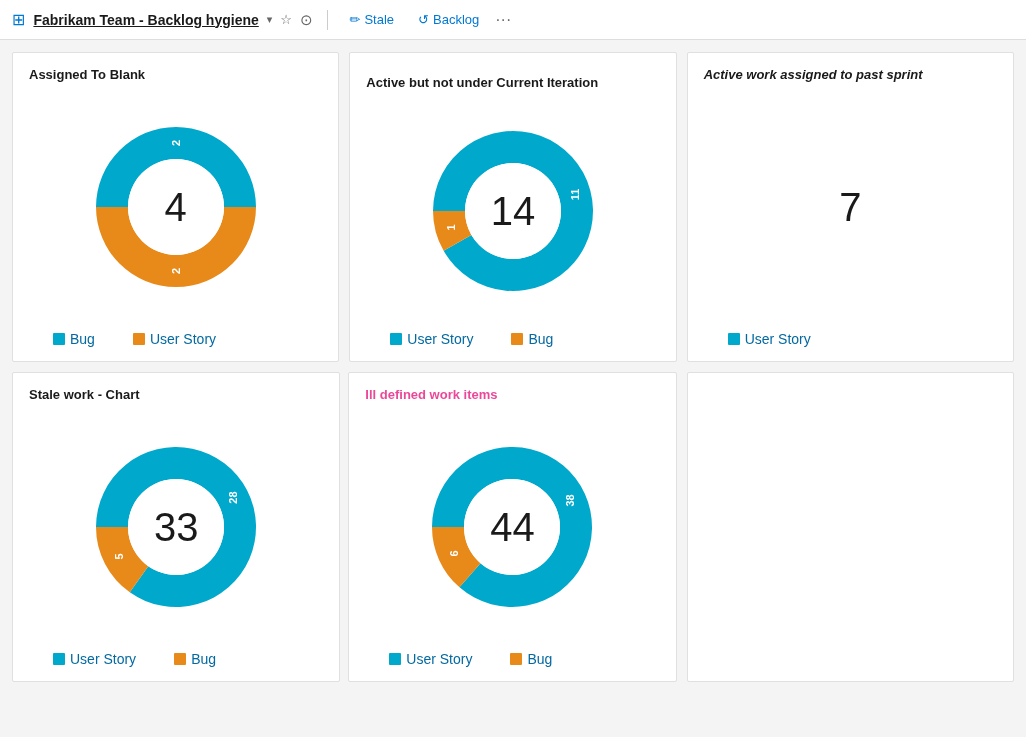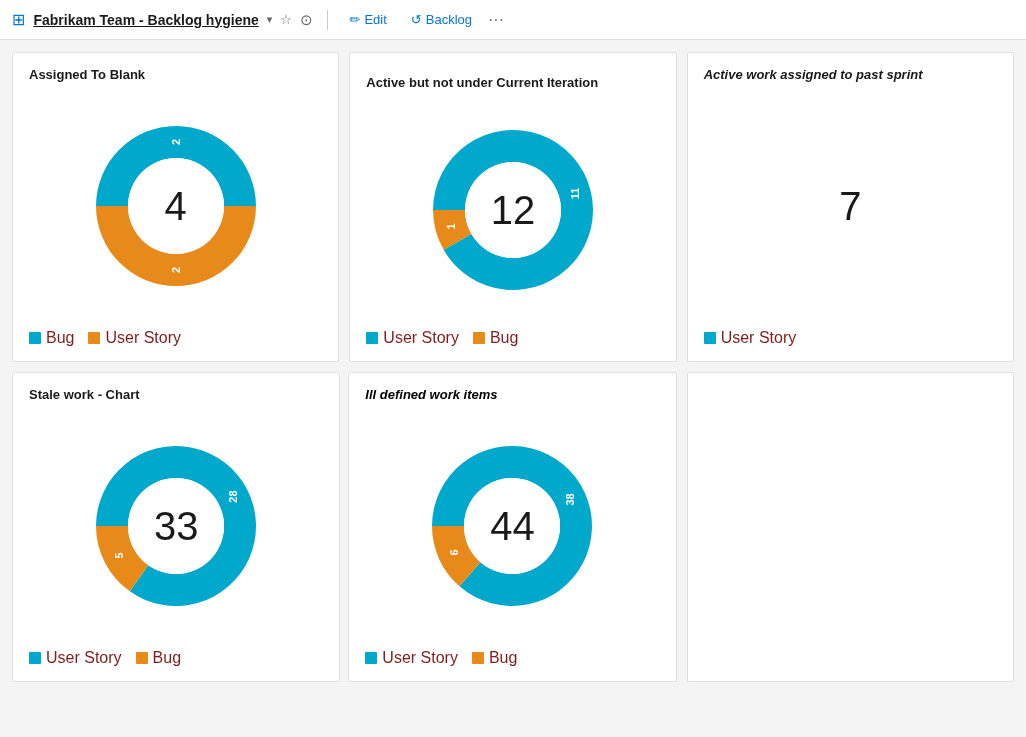--- a/index.html
+++ b/index.html
@@ -103,22 +103,23 @@
     .legend {
       display: flex;
       gap: 14px;
       margin-top: 10px;
       flex-wrap: wrap;
     }
     .legend-item {
       display: flex;
       align-items: center;
       gap: 5px;
-      font-size: 16px;
-      color: #7f1d1d;
+      font-size: 14px;
+      color: #0369a1;
+      margin-left: 24px;
     }
     .legend-dot {
       width: 12px;
       height: 12px;
       border-radius: 1px;
       display: inline-block;
     }
     .color-blue { background: #00a8cc; }
     .color-orange { background: #e88a1a; }
     .empty-card {
@@ -132,21 +133,21 @@
 
 <div class="topbar">
   <span style="font-size:16px; color:#0078d4;">⊞</span>
   <span class="topbar-title">Fabrikam Team - Backlog hygiene</span>
   <span class="topbar-icon" style="font-size:11px;">▾</span>
   <span class="topbar-icon">☆</span>
   <span class="topbar-icon" style="font-size:15px;">⊙</span>
   <div class="topbar-sep"></div>
   <button class="topbar-btn">
     <span style="font-size:13px;">✏</span>
-    <span>Edit</span>
+    <span>Stale</span>
   </button>
   <button class="topbar-btn">
     <span style="font-size:13px;">↺</span>
     <span>Backlog</span>
   </button>
   <span class="topbar-more">···</span>
 </div>
 
 <div class="dashboard" id="dashboard-grid">
 
@@ -198,21 +199,21 @@
             <path d="M 50.14519157284076 20.634343906840783
                A 80 80 0 0 1 89.99999999999999 10
                L 89.99999999999999 42
                A 48 48 0 0 0 66.08711494370445 48.380606344104464
                Z" fill="#e88a1a"></path>
     <text x="106.49967284569983" y="151.83656520202973" text-anchor="middle" dominant-baseline="central" style="font-size:11px;fill:#fff;font-weight:700;font-family:Segoe UI,Arial,sans-serif;">11</text>
             <text x="73.50032715430018" y="28.163434797970254" text-anchor="middle" dominant-baseline="central" style="font-size:11px;fill:#fff;font-weight:700;font-family:Segoe UI,Arial,sans-serif;">1</text>
     <circle cx="90" cy="90" r="48" fill="#fff"></circle>
   </svg>
           <div class="donut-center">
-            <div class="donut-num">12</div>
+            <div class="donut-num">14</div>
           </div>
         </div>
       </div>
       <div class="legend">
         <div class="legend-item">
           <span class="legend-dot color-blue"></span>
           <span>User Story</span>
         </div>
         <div class="legend-item">
           <span class="legend-dot color-orange"></span>
@@ -275,21 +276,21 @@
             <span class="legend-dot color-blue"></span>
             <span>User Story</span>
           </div>
           <div class="legend-item">
             <span class="legend-dot color-orange"></span>
             <span>Bug</span>
           </div>
         </div>
       </div>
       <div class="chart-card">
-        <div class="chart-title" style="color: #000000; font-style: italic;">Ill defined work items</div>
+        <div class="chart-title" style="color: #ec4899;">Ill defined work items</div>
         <div class="chart-center-area">
           <div class="donut-wrap">
             <svg viewBox="0 0 180 180" width="180" height="180" style="display:block;">
     <path d="M 90 10
                A 80 80 0 1 1 29.659889541111724 37.47313953976345
                L 53.79593372466704 58.48388372385807
                A 48 48 0 1 0 90 42
                Z" fill="#00a8cc"></path>
               <path d="M 29.659889541111724 37.47313953976345
                A 80 80 0 0 1 89.99999999999999 10

